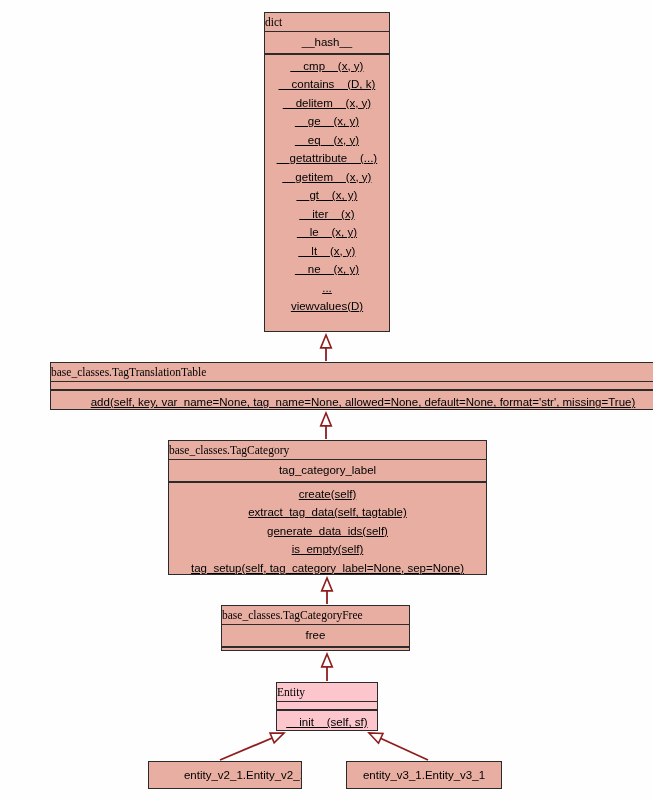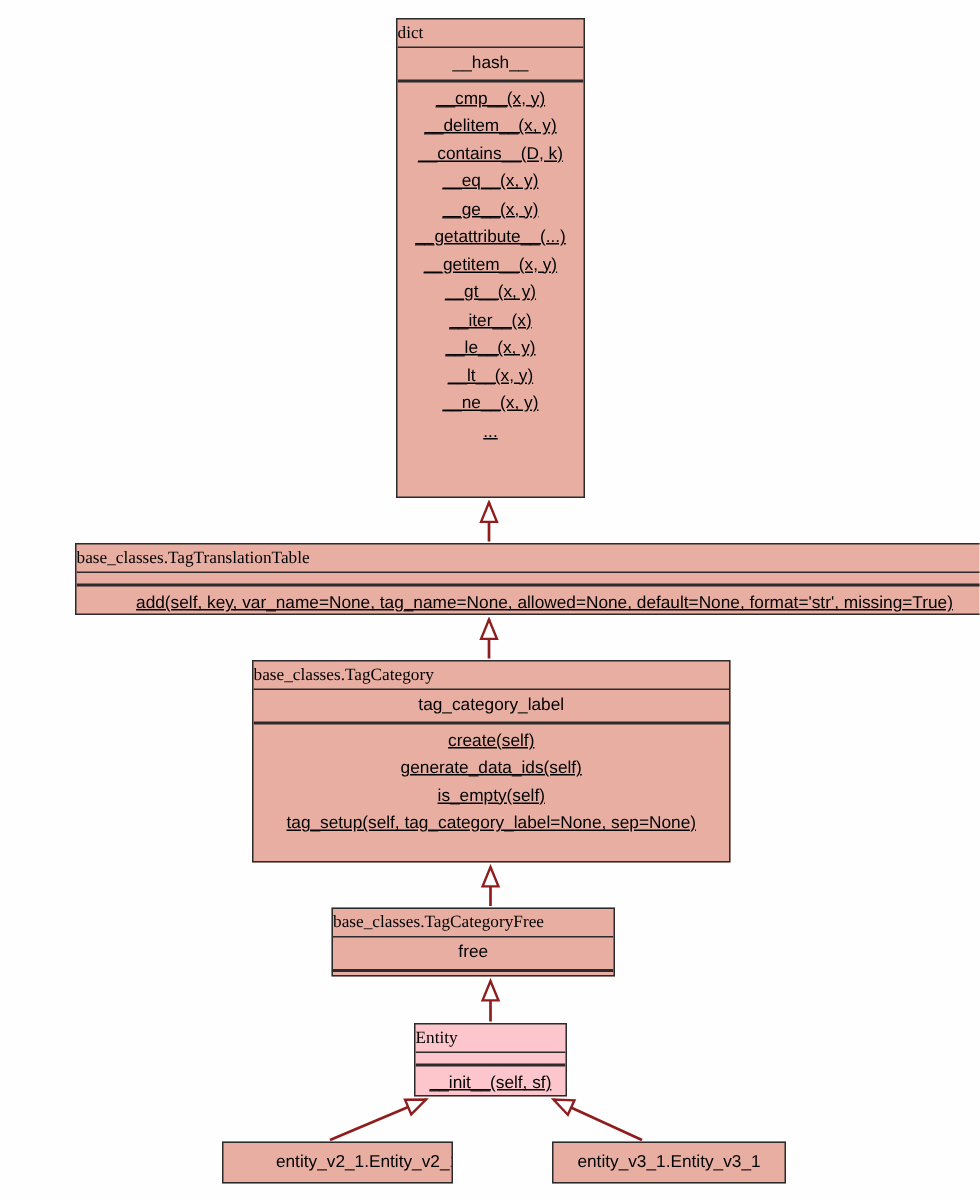--- a/index.html
+++ b/index.html
@@ -107,50 +107,52 @@
     <line class="edge" x1="428" y1="760" x2="369" y2="733" marker-end="url(#inherit)"></line>
   </svg>
 
   <div class="uml-box" style="left:264px; top:12px; width:126px; height:320px;">
     <div class="uml-title">dict</div>
     <div class="uml-attrs">
       <div class="uml-row">__hash__</div>
     </div>
     <div class="uml-methods">
       <div class="uml-row">__cmp__(x, y)</div>
+      <div class="uml-row">__contains__(D, k)</div>
       <div class="uml-row">__delitem__(x, y)</div>
-      <div class="uml-row">__contains__(D, k)</div>
+      <div class="uml-row">__ge__(x, y)</div>
       <div class="uml-row">__eq__(x, y)</div>
-      <div class="uml-row">__ge__(x, y)</div>
       <div class="uml-row">__getattribute__(...)</div>
       <div class="uml-row">__getitem__(x, y)</div>
       <div class="uml-row">__gt__(x, y)</div>
       <div class="uml-row">__iter__(x)</div>
       <div class="uml-row">__le__(x, y)</div>
       <div class="uml-row">__lt__(x, y)</div>
       <div class="uml-row">__ne__(x, y)</div>
       <div class="uml-row center">...</div>
+      <div class="uml-row">viewvalues(D)</div>
     </div>
   </div>
 
   <div class="uml-box" style="left:14px; top:362px; width:626px; height:48px;margin-left:36px;">
     <div class="uml-title">base_classes.TagTranslationTable</div>
     <div class="uml-attrs" style="min-height:5px;"></div>
     <div class="uml-methods">
       <div class="uml-row">add(self, key, var_name=None, tag_name=None, allowed=None, default=None, format='str', missing=True)</div>
     </div>
   </div>
 
   <div class="uml-box" style="left:168px; top:440px; width:319px; height:135px;">
     <div class="uml-title">base_classes.TagCategory</div>
     <div class="uml-attrs">
       <div class="uml-row">tag_category_label</div>
     </div>
     <div class="uml-methods">
       <div class="uml-row">create(self)</div>
+      <div class="uml-row">extract_tag_data(self, tagtable)</div>
       <div class="uml-row">generate_data_ids(self)</div>
       <div class="uml-row">is_empty(self)</div>
       <div class="uml-row">tag_setup(self, tag_category_label=None, sep=None)</div>
     </div>
   </div>
 
   <div class="uml-box" style="left:221px; top:605px; width:189px; height:46px;">
     <div class="uml-title">base_classes.TagCategoryFree</div>
     <div class="uml-attrs">
       <div class="uml-row">free</div>
@@ -163,17 +165,17 @@
     <div class="uml-attrs" style="min-height:5px;"></div>
     <div class="uml-methods">
       <div class="uml-row">__init__(self, sf)</div>
     </div>
   </div>
 
   <div class="uml-leaf" style="left:148px; top:761px; width:154px; height:28px;padding-left:40px;">
     <span>entity_v2_1.Entity_v2_1</span>
   </div>
 
-  <div class="uml-leaf" style="left:368px; top:761px; width:156px; height:28px;">
+  <div class="uml-leaf" style="left:346px; top:761px; width:156px; height:28px;">
     <span>entity_v3_1.Entity_v3_1</span>
   </div>
 
 </div>
 
 </body></html>

